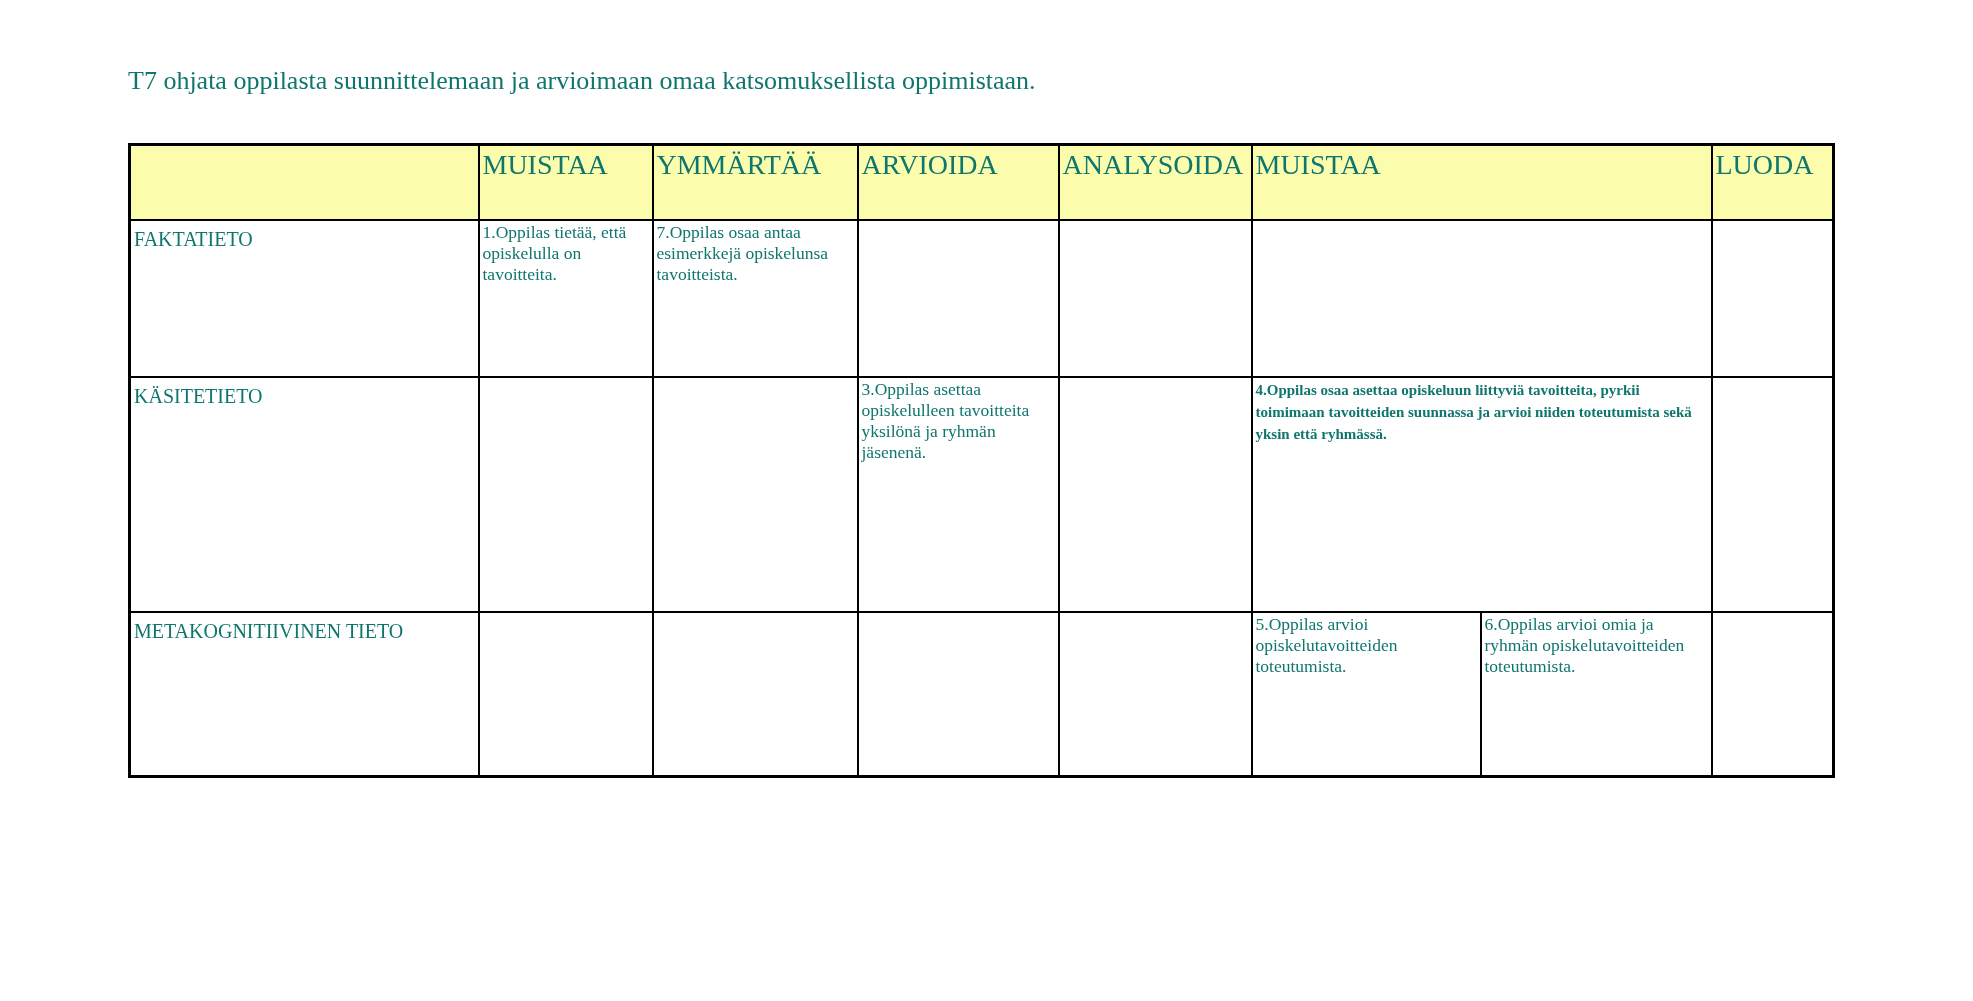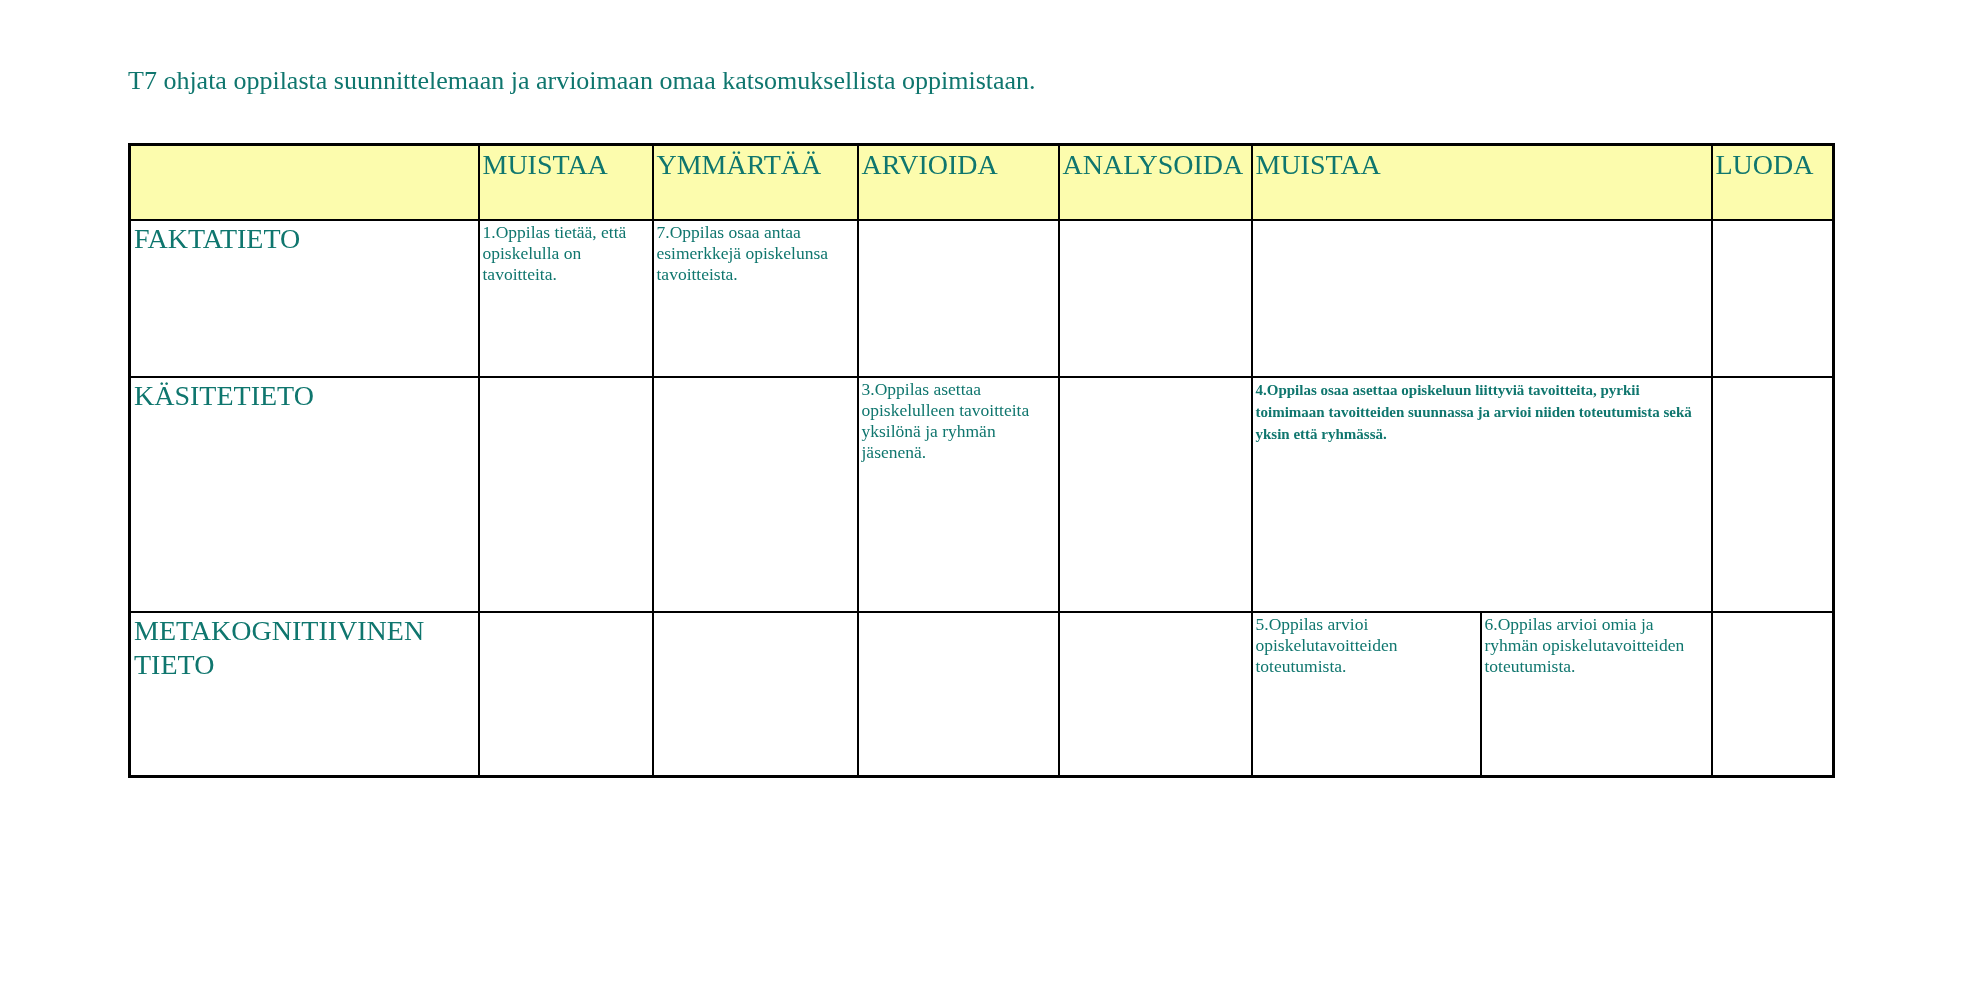--- a/index.html
+++ b/index.html
@@ -48,21 +48,21 @@
     line-height: 32px;
     padding-top: 3px;
     white-space: nowrap;
   }
   tr.header-row { height: 75px; }
   tr.row-fakta { height: 157px; }
   tr.row-kasite { height: 235px; }
   tr.row-menetelma { height: 55px; }
   tr.row-meta { height: 165px; }
   td.row-label {
-    font-size: 28px;
+    font-size: 20px;
     line-height: 34px;
     padding-top: 2px;
   }
   td.cell-text {
     font-size: 17.5px;
     line-height: 21px;
   }
   td.cell-text.bold {
     font-weight: bold;
     font-size: 15px;

